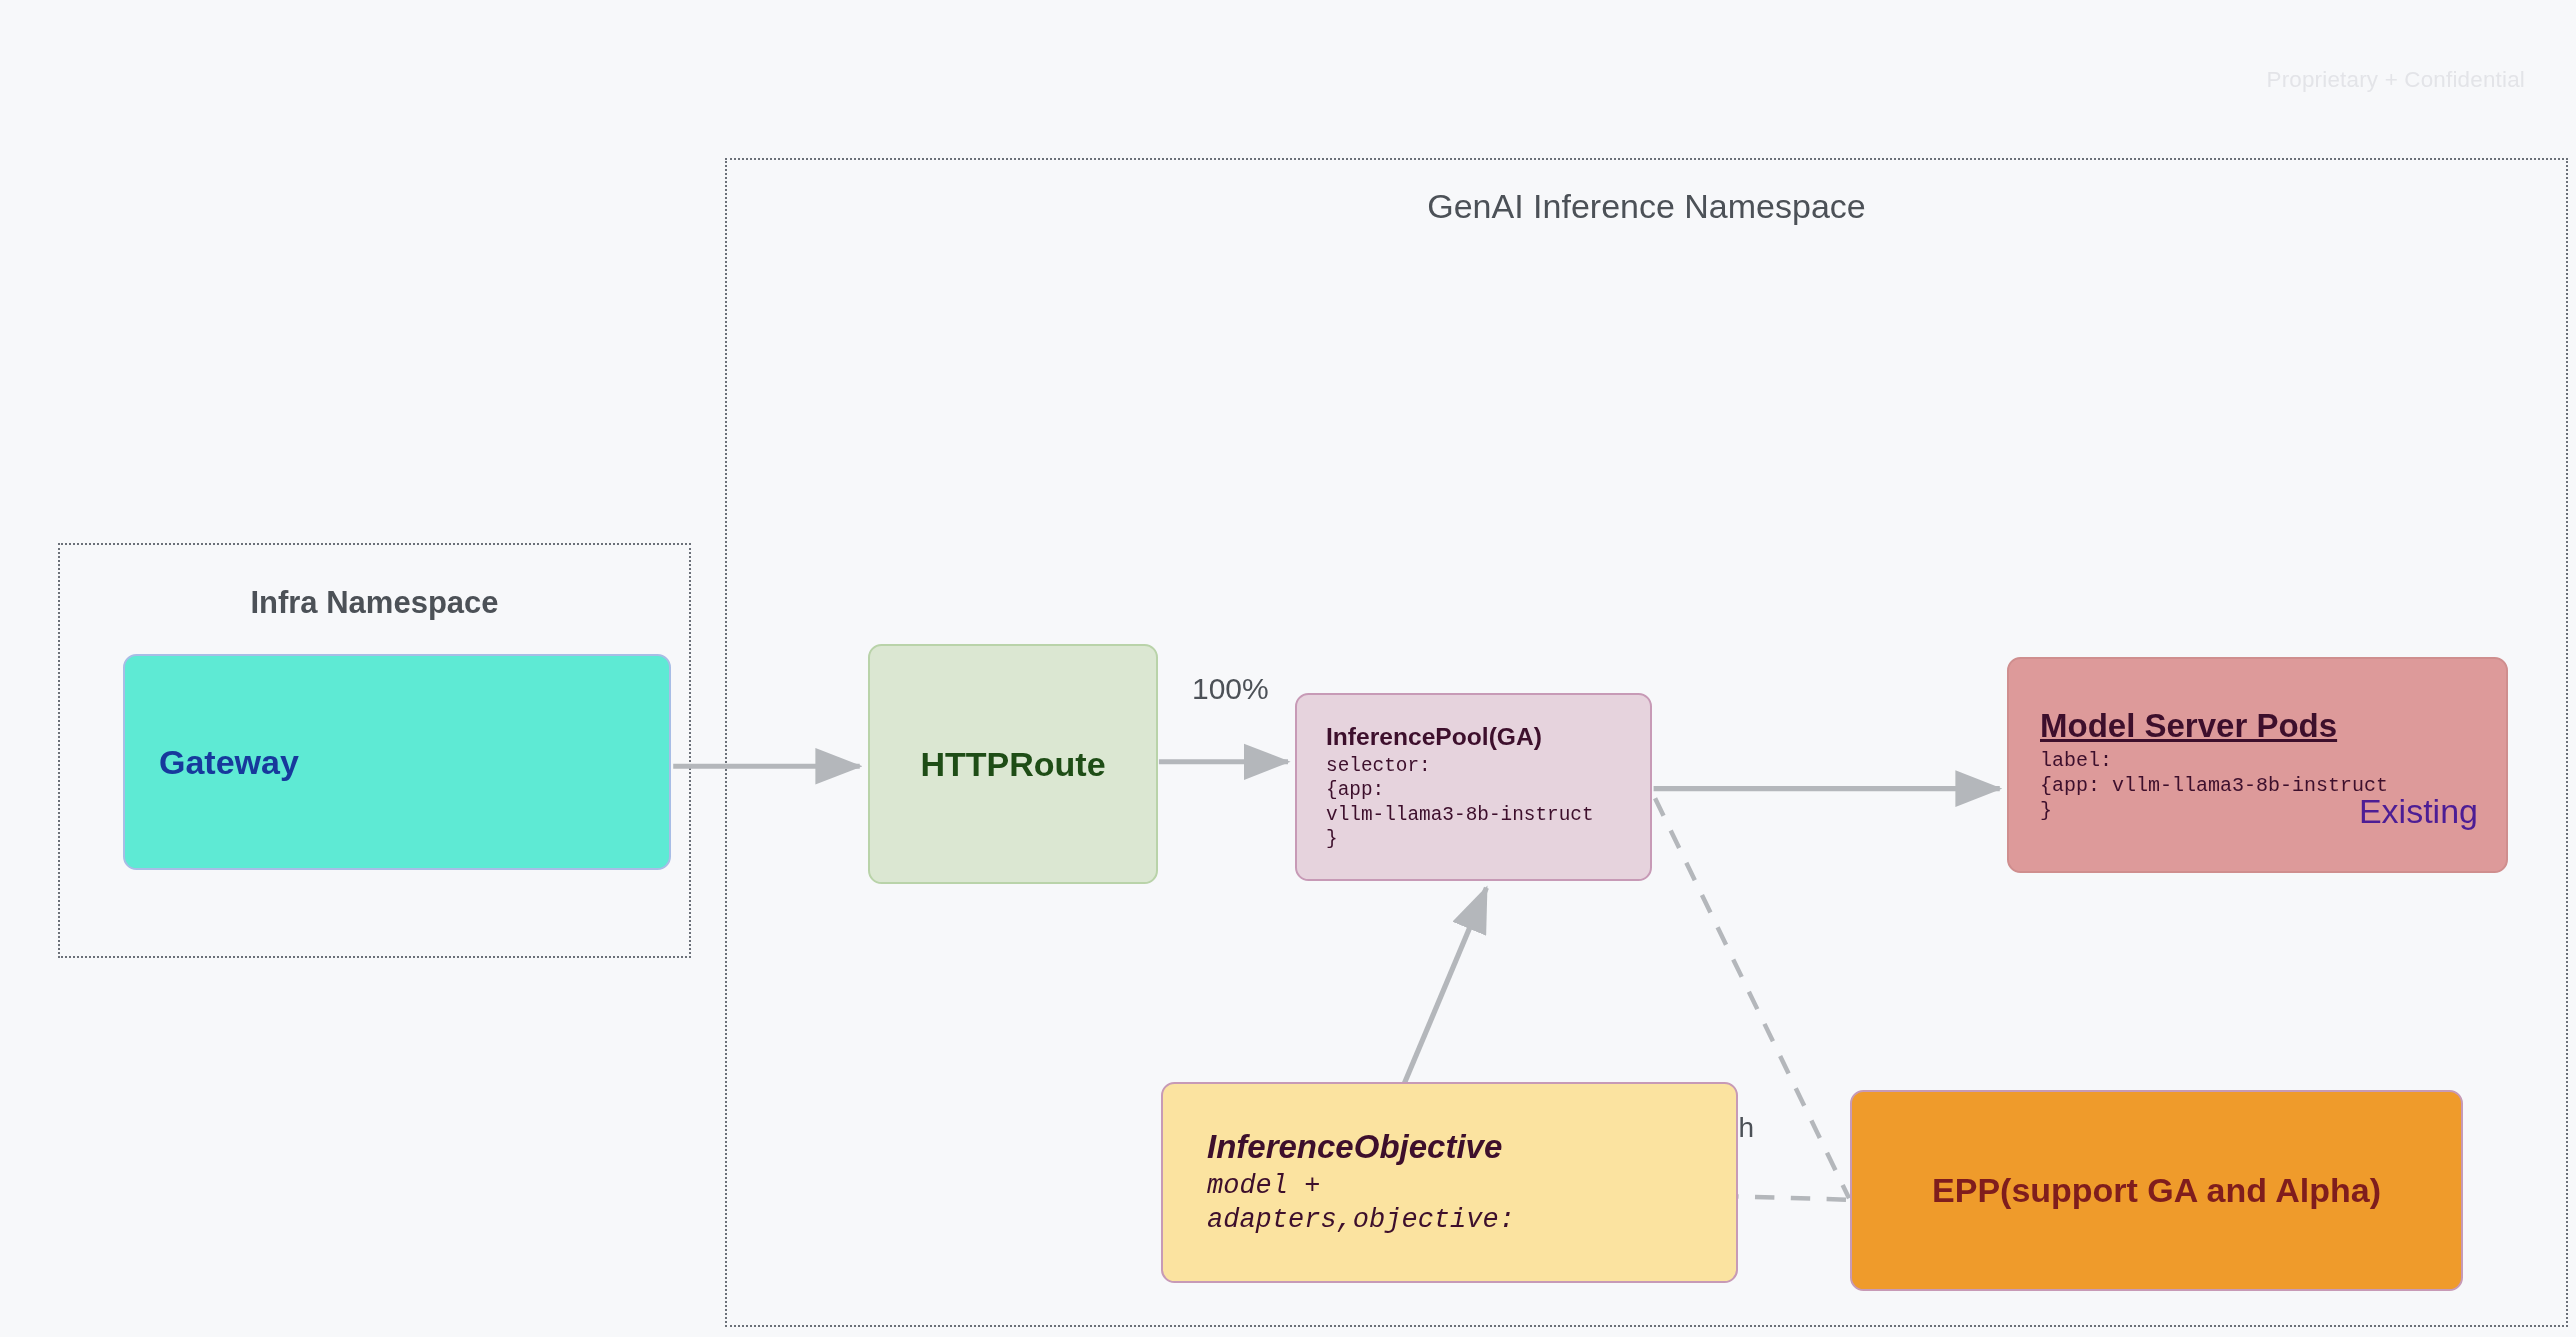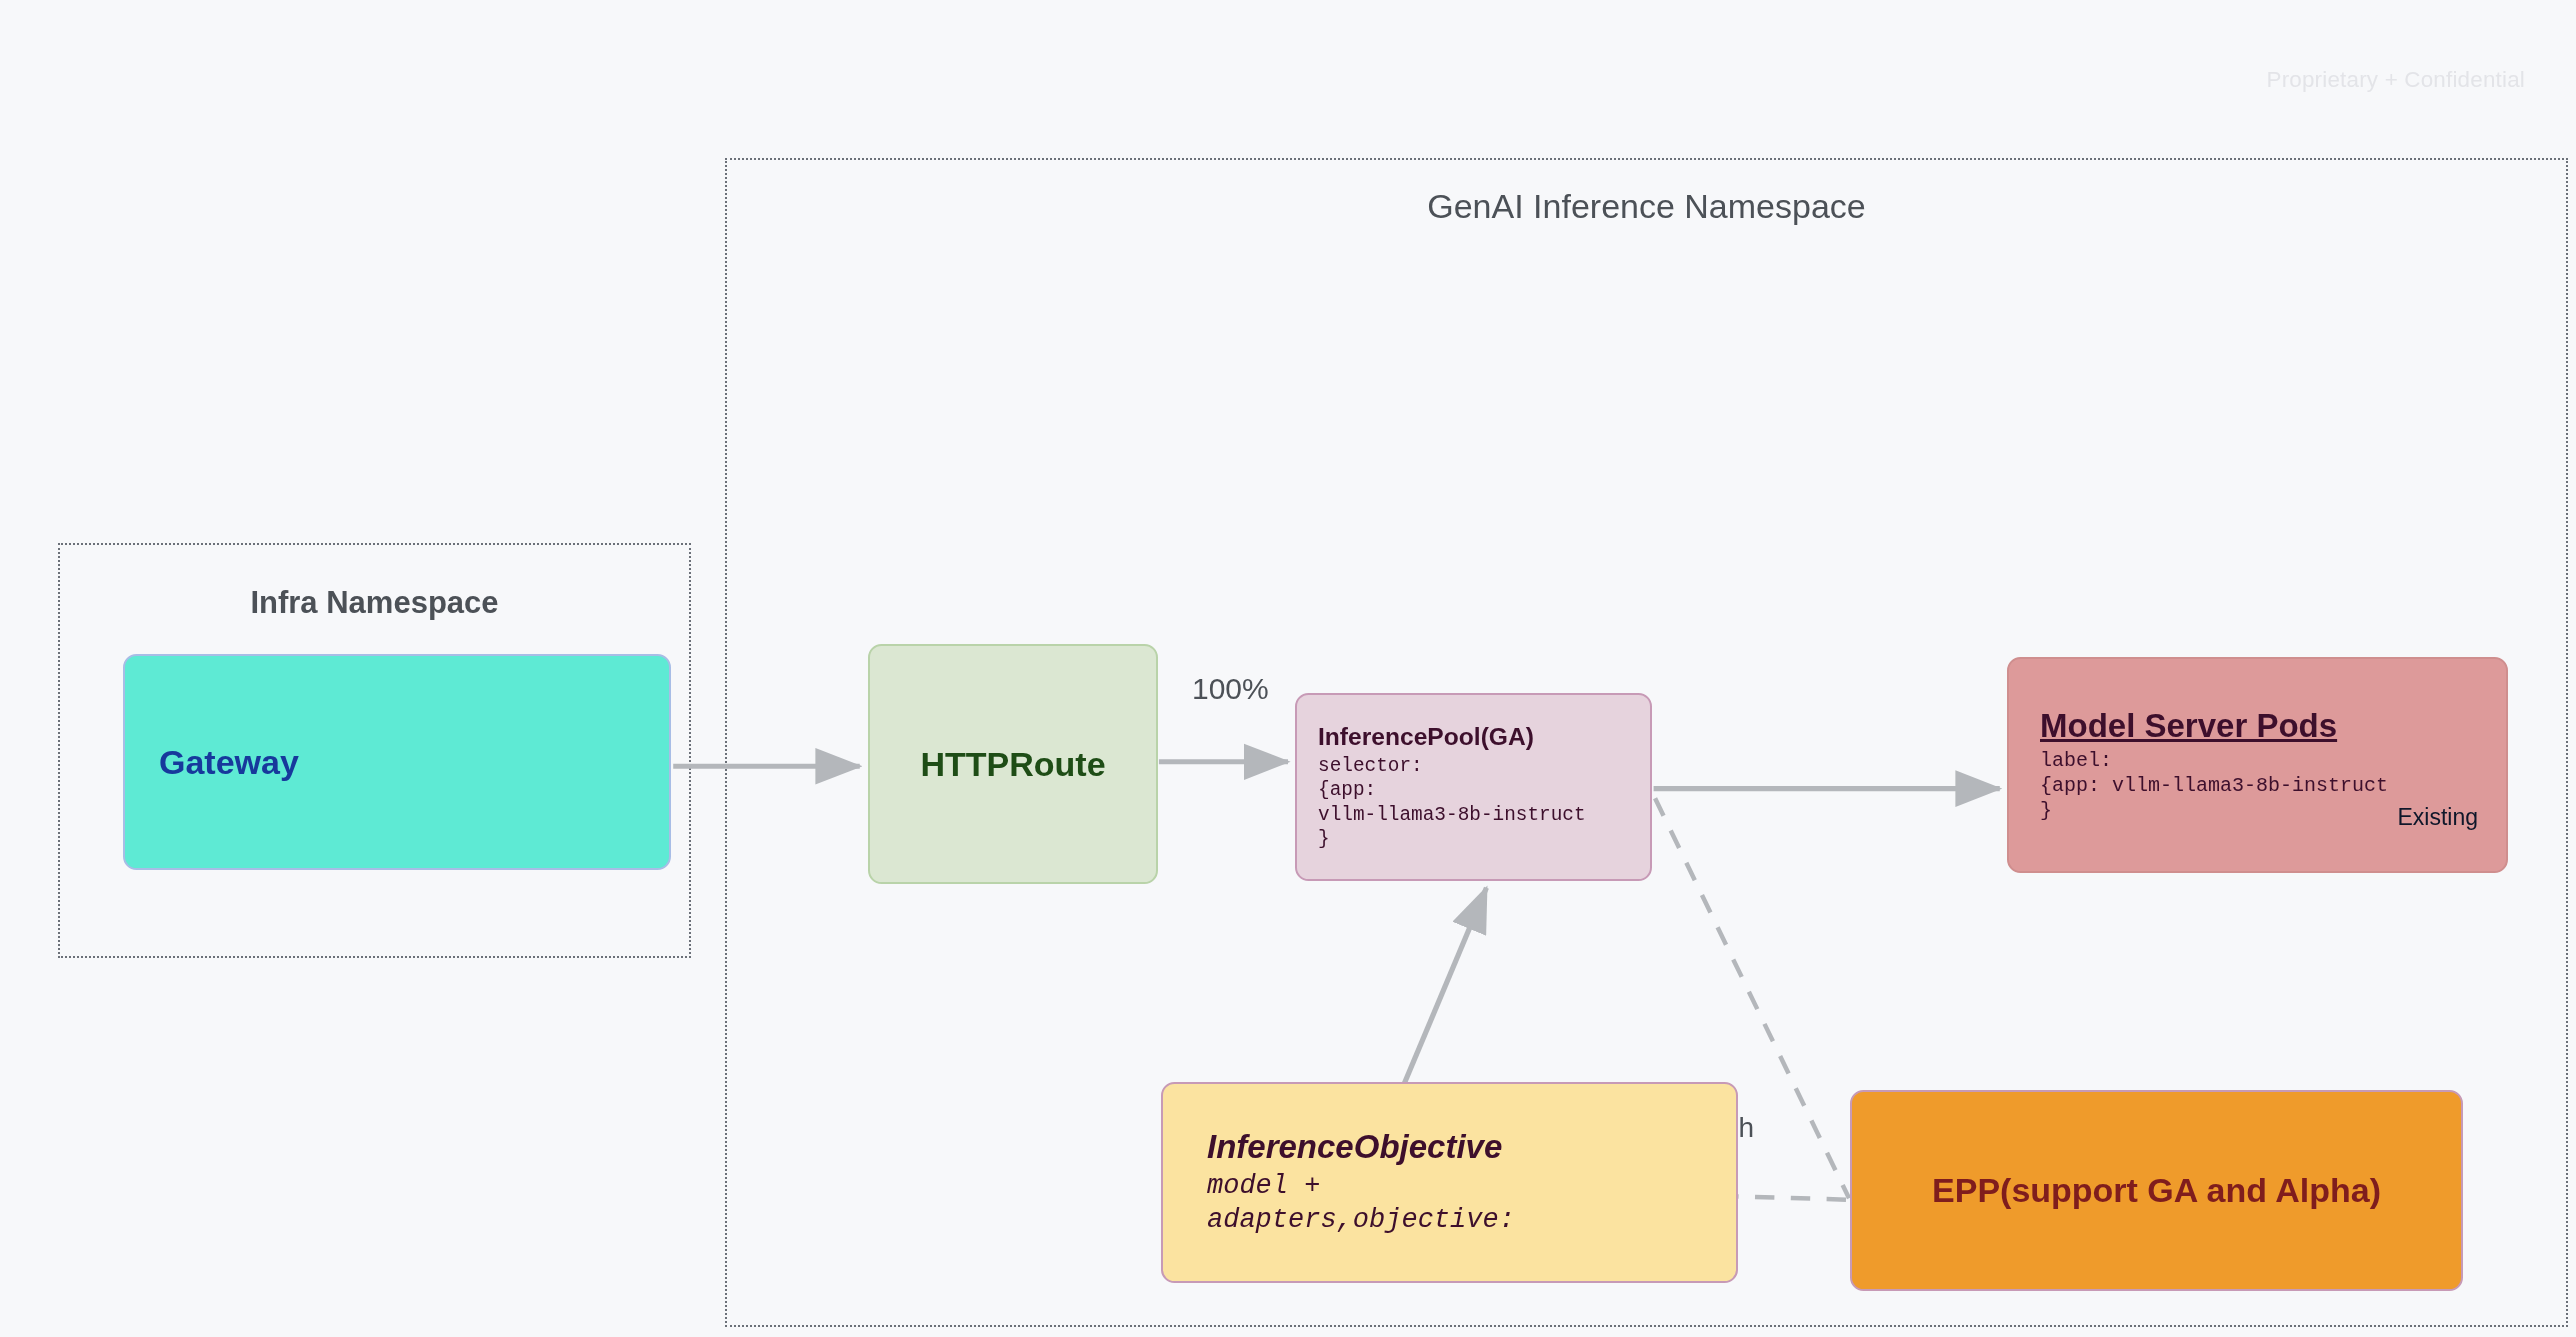--- a/index.html
+++ b/index.html
@@ -121,21 +121,21 @@
   }
 
   
   #inferencepool {
     left: 1295px;
     top: 693px;
     width: 357px;
     height: 188px;
     background: #e6d3dd;
     border: 2.2px solid #c79ab6;
-    padding-left: 21px;
+    padding-left: 29px;
     justify-content: center;
   }
   #inferencepool .title {
     font-size: 24.6px;
     color: #3d0f2c;
     margin-bottom: 3px;
   }
   #inferencepool .code {
     font-size: 19.4px;
     line-height: 1.26;
@@ -162,22 +162,22 @@
   }
   #modelserverpods .code {
     font-size: 20px;
     line-height: 1.26;
     color: #3d0f2c;
   }
   #modelserverpods .existing-tag {
     position: absolute;
     right: 28px;
     bottom: 40px;
-    font-size: 23px;
-    color: #0f172a;
+    font-size: 34px;
+    color: #4c1d95;
     margin-top: 48px;
   }
 
   
   #inferenceobjective {
     left: 1161px;
     top: 1082px;
     width: 577px;
     height: 201px;
     background: #fbe3a0;

